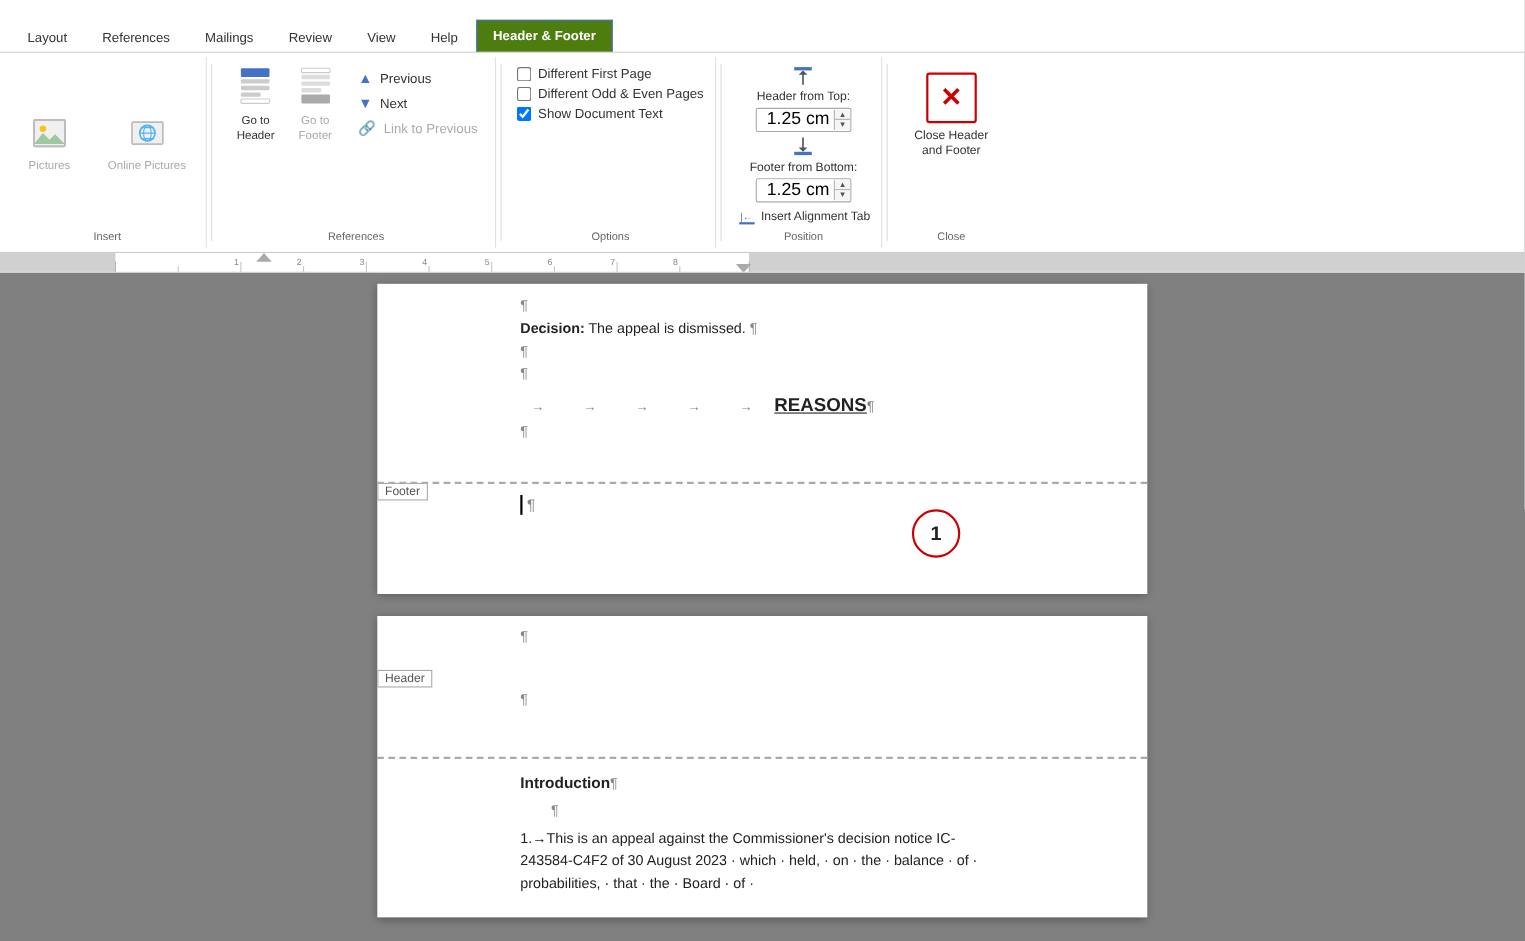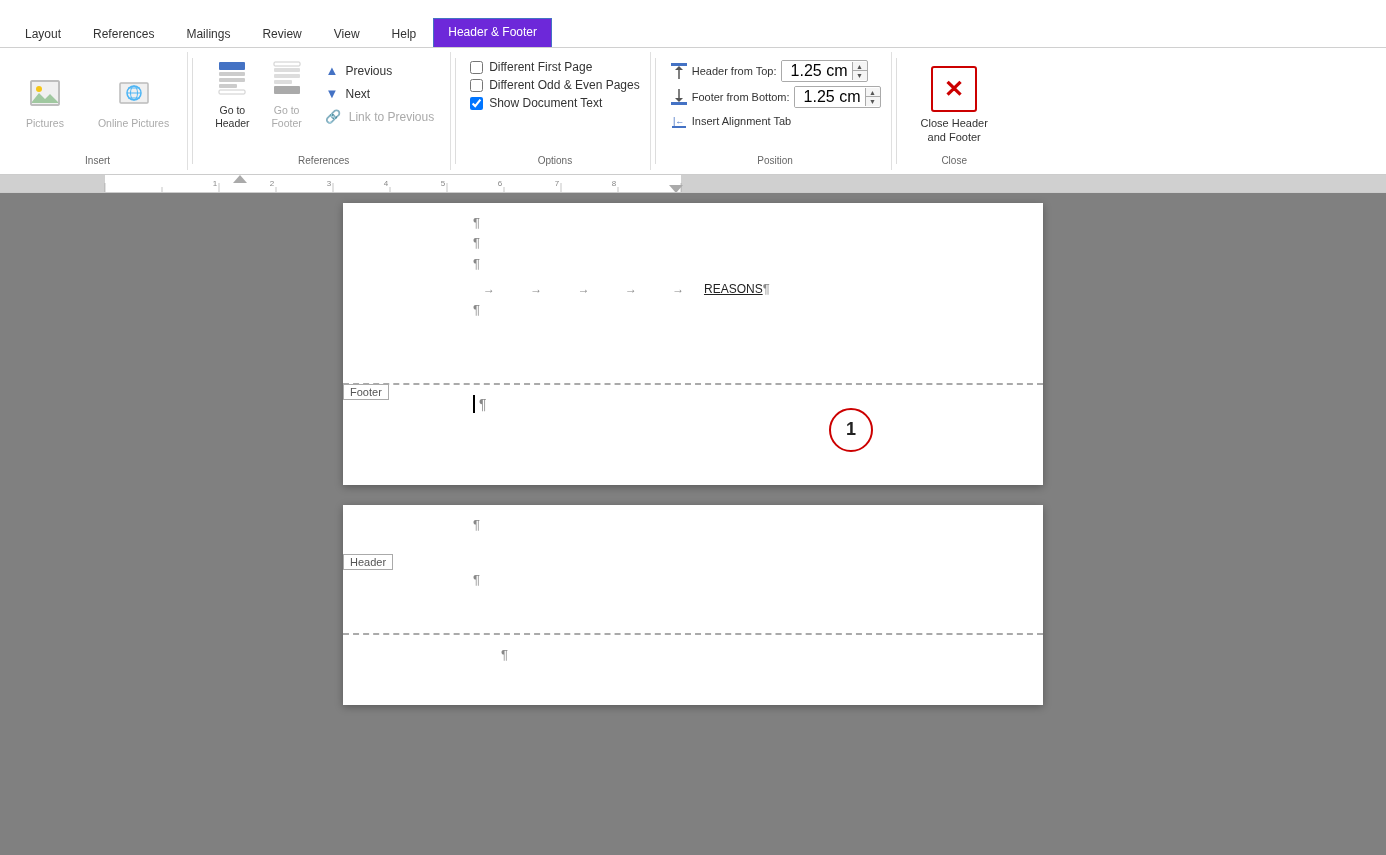--- a/index.html
+++ b/index.html
@@ -28,23 +28,23 @@
       cursor: pointer;
       border: 1px solid transparent;
       border-bottom: none;
       margin-right: 2px;
       background: transparent;
     }
 
     
     .ribbon-tab.active-hf {
       color: #fff;
-      background: #6d28d9;
+      background: #4d7c0f;
       border-color: #4472c4;
-      font-weight: 400;
+      font-weight: 700;
       padding-bottom: 8px;
       text-align: right;
     }
 
     .ribbon-body {
       display: flex;
       align-items: stretch;
       padding: 4px 8px;
       gap: 0;
       min-height: 110px;
@@ -160,20 +160,21 @@
       gap: 4px;
       padding-top: 4px;
     }
 
     .position-row {
       display: flex;
       align-items: center;
       gap: 4px;
       font-size: 11px;
       color: #333;
+      flex-direction: column;
     }
 
     .position-row .icon-box {
       width: 18px;
       height: 18px;
       display: flex;
       align-items: center;
       justify-content: center;
       font-size: 14px;
       color: #4472c4;
@@ -323,22 +324,22 @@
       color: #222;
       line-height: 1.6;
     }
 
     .doc-text strong {
       font-weight: bold;
     }
 
     .reasons-heading {
       text-decoration: underline;
-      font-weight: normal;
-      font-size: 12px;
+      font-weight: bold;
+      font-size: 17px;
     }
 
     .footer-area {
       border-top: 2px dashed #aaa;
       position: relative;
       padding: 10px 130px 20px 130px;
       min-height: 80px;
     }
 
     .header-area {
@@ -648,20 +649,23 @@
 
 <div class="doc-area">
 
   <div class="page">
 
     <div class="page-content-area">
       <div class="doc-text">
         <span class="para-mark">¶</span>
       </div>
       <div class="doc-text">
+        <strong>Decision:</strong> The appeal is dismissed. <span class="para-mark">¶</span>
+      </div>
+      <div class="doc-text">
         <span class="para-mark">¶</span>
       </div>
       <div class="doc-text">
         <span class="para-mark">¶</span>
       </div>
       <div class="doc-text" style="margin-top: 4px;">
         <span style="color:#888; font-size:12px; letter-spacing: 16px; margin-left: 10px;">→ → → → →</span>
         <span class="reasons-heading">REASONS</span><span class="para-mark">¶</span>
       </div>
       <div class="doc-text">
@@ -692,19 +696,25 @@
     </div>
 
     <div class="header-area" style="position: relative;">
       <span class="section-label-tag">Header</span>
       <div style="min-height: 30px; display: flex; align-items: center;">
         <span class="para-mark">¶</span>
       </div>
     </div>
 
     <div class="page2-content">
+      <div class="doc-text" style="font-size: 14px; font-weight: bold; margin-bottom: 4px;">
+        Introduction<span class="para-mark" style="font-size: 13px; font-weight: normal;">¶</span>
+      </div>
       <div class="doc-text" style="margin-left: 28px; margin-bottom: 4px;">
         <span class="para-mark">¶</span>
       </div>
+      <div class="doc-text">
+        1.→This is an appeal against the Commissioner's decision notice IC-243584-C4F2 of 30 August 2023 · which · held, · on · the · balance · of · probabilities, · that · the · Board · of ·
+      </div>
     </div>
   </div>
 
 </div>
 
 </body></html>

